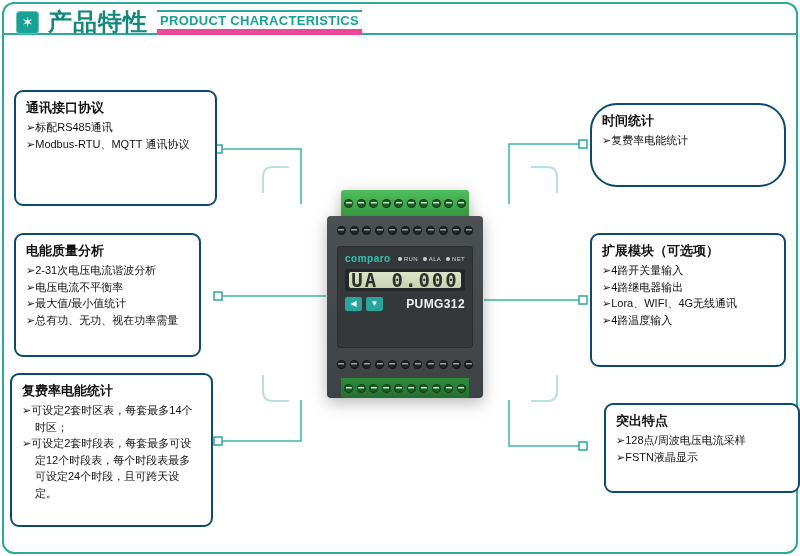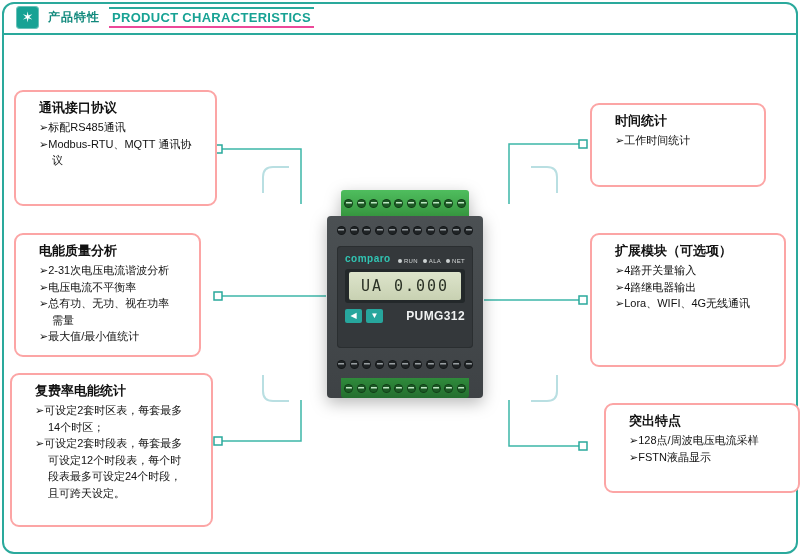--- a/index.html
+++ b/index.html
@@ -7,49 +7,49 @@
     width:800px;height:556px;position:relative;overflow:hidden;
     background:#ffffff;
     font-family:"Liberation Sans","DejaVu Sans",sans-serif;
     color:#151515;
   }
   .frame{position:absolute;inset:2px;border:2px solid #2aa99c;border-radius:12px;pointer-events:none;z-index:0;}
   .header-divider{position:absolute;left:3px;right:3px;top:33px;height:2px;background:#2aa99c;z-index:1;}
 
   .header{position:absolute;top:6px;left:16px;display:flex;align-items:center;gap:9px;z-index:3;}
   .star-box{width:23px;height:23px;background:#17a294;border-radius:4px;color:#fff;font-size:14px;line-height:23px;text-align:center;box-shadow:inset 0 0 0 1px rgba(255,255,255,.35);}
-  .title-zh{font-size:12px;font-weight:bold;color:#10897c;letter-spacing:1px;}
-  .title-en{display:inline-block;border-top:2px solid #2aa99c;border-bottom:2px solid #ec4899;font-size:13px;font-weight:bold;color:#17a294;padding:1px 3px;letter-spacing:.3px;}
+  .title-zh{font-size:24px;font-weight:bold;color:#10897c;letter-spacing:1px;}
+  .title-en{display:inline-block;border-top:2px solid #2aa99c;border-bottom:6px solid #ec4899;font-size:13px;font-weight:bold;color:#17a294;padding:1px 3px;letter-spacing:.3px;}
 
   .overlay{position:absolute;left:0;top:0;width:800px;height:556px;z-index:1;pointer-events:none;}
 
-  .callout{position:absolute;box-sizing:border-box;border:2px solid #fca5a5;border-radius:9px;background:#fff;padding:7px 23px 5px;z-index:2;}
+  .callout{position:absolute;box-sizing:border-box;border:2px solid #0c4a6e;border-radius:9px;background:#fff;padding:7px 10px 5px;z-index:2;}
   .callout-title{font-size:13px;font-weight:bold;color:#111;margin-bottom:2px;}
   .callout-item{font-size:11px;color:#111;line-height:1.5;padding-left:13px;text-indent:-13px;}
 
   .device{position:absolute;left:327px;top:190px;width:156px;height:208px;z-index:2;filter:drop-shadow(0 5px 8px rgba(0,0,0,.28));}
   .term{margin:0 14px;display:flex;align-items:center;justify-content:space-evenly;}
   .term-top{height:26px;background:linear-gradient(#4fbe5e,#36963f);border-radius:3px 3px 0 0;}
   .term-bottom{height:20px;background:linear-gradient(#2f8a3b,#246e2f);border-radius:0 0 3px 3px;}
   .dev-body{height:182px;background:linear-gradient(#4b5053,#3e4245);border-radius:4px;display:flex;flex-direction:column;}
   .screw-row{height:28px;display:flex;align-items:center;justify-content:space-evenly;padding:0 6px;}
   .screw{width:9px;height:9px;border-radius:50%;flex:none;
     background:linear-gradient(#9aa0a3,#9aa0a3) center/6px 1.5px no-repeat,#202426;
     box-shadow:inset 0 0 0 1px #15181a;}
   .term .screw{background:linear-gradient(#bfe8c4,#bfe8c4) center/6px 1.5px no-repeat,#1d5a26;box-shadow:inset 0 0 0 1px #123d18;}
   .face{flex:1;margin:2px 10px;background:#34383b;border-radius:4px;padding:7px 8px 6px;display:flex;flex-direction:column;box-shadow:inset 0 0 0 1px #2a2e30;}
-  .face-top{display:flex;align-items:flex-end;justify-content:space-between;}
+  .face-top{display:flex;align-items:center;justify-content:space-between;}
   .brand{font-size:10px;font-weight:bold;color:#31c4b3;letter-spacing:.5px;}
   .leds{display:flex;gap:5px;}
   .led{display:flex;align-items:center;gap:2px;}
   .led .dot{width:4px;height:4px;border-radius:50%;background:#cdd2d3;}
   .led em{font-style:normal;font-size:6px;color:#d5d8d9;letter-spacing:.3px;}
   .lcd-bezel{margin-top:5px;background:#23282a;border-radius:3px;padding:3px 4px;}
-  .lcd{height:28px;background:linear-gradient(#dde4cb,#c8d1b2);border-radius:2px;
-    font-family:"DejaVu Sans Mono",monospace;font-weight:normal;font-size:15px;color:#2b3226;
+  .lcd{height:16px;background:linear-gradient(#dde4cb,#c8d1b2);border-radius:2px;
+    font-family:"DejaVu Sans Mono",monospace;font-weight:bold;font-size:19px;color:#2b3226;
     display:flex;align-items:center;justify-content:center;letter-spacing:2px;}
   .face-bottom{margin-top:6px;display:flex;align-items:center;gap:4px;}
   .dev-btn{width:17px;height:14px;background:#27a69d;border-radius:2px;color:#fff;font-size:8px;line-height:14px;text-align:center;}
   .model{margin-left:auto;font-size:12px;font-weight:bold;color:#f0f2f2;letter-spacing:.4px;}
 </style>
 </head>
 <body>
 
 <div class="frame"></div>
 <div class="header-divider"></div>
@@ -88,40 +88,41 @@
 <div class="callout" style="left:14px;top:90px;width:203px;height:116px;">
   <div class="callout-title">通讯接口协议</div>
   <div class="callout-item">➢标配RS485通讯</div>
   <div class="callout-item">➢Modbus-RTU、MQTT 通讯协议</div>
 </div>
 
 <div class="callout" style="left:14px;top:233px;width:187px;height:124px;">
   <div class="callout-title">电能质量分析</div>
   <div class="callout-item">➢2-31次电压电流谐波分析</div>
   <div class="callout-item">➢电压电流不平衡率</div>
+  <div class="callout-item">➢最大值/最小值统计</div>
   <div class="callout-item">➢总有功、无功、视在功率需量</div>
-  <div class="callout-item">➢最大值/最小值统计</div>
 </div>
 
 <div class="callout" style="left:10px;top:373px;width:203px;height:154px;">
   <div class="callout-title">复费率电能统计</div>
   <div class="callout-item">➢可设定2套时区表，每套最多14个时区；</div>
   <div class="callout-item">➢可设定2套时段表，每套最多可设定12个时段表，每个时段表最多可设定24个时段，且可跨天设定。</div>
 </div>
 
-<div class="callout" style="left:590px;top:103px;width:176px;height:84px;">
+<div class="callout" style="left:590px;top:103px;width:196px;height:84px;border-radius:27px;">
   <div class="callout-title">时间统计</div>
-  <div class="callout-item">➢工作时间统计</div>
+  <div class="callout-item">➢复费率电能统计</div>
 </div>
 
 <div class="callout" style="left:590px;top:233px;width:196px;height:134px;">
   <div class="callout-title">扩展模块（可选项）</div>
   <div class="callout-item">➢4路开关量输入</div>
   <div class="callout-item">➢4路继电器输出</div>
   <div class="callout-item">➢Lora、WIFI、4G无线通讯</div>
+  <div class="callout-item">➢4路温度输入</div>
 </div>
 
 <div class="callout" style="left:604px;top:403px;width:196px;height:90px;">
   <div class="callout-title">突出特点</div>
   <div class="callout-item">➢128点/周波电压电流采样</div>
   <div class="callout-item">➢FSTN液晶显示</div>
 </div>
 
 <div class="device">
   <div class="term term-top">

